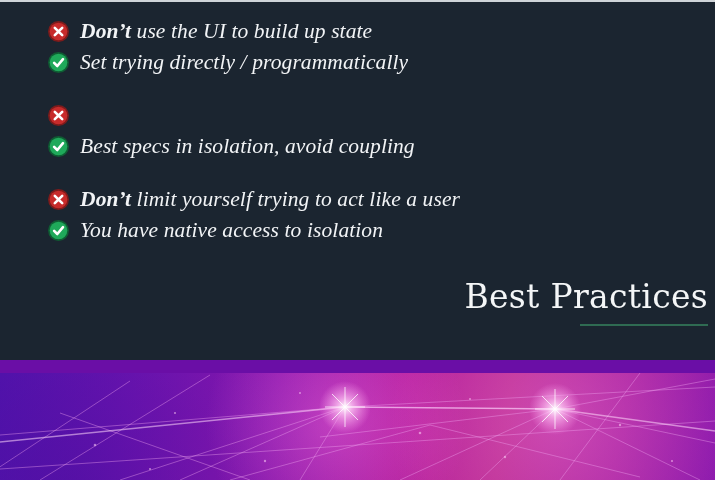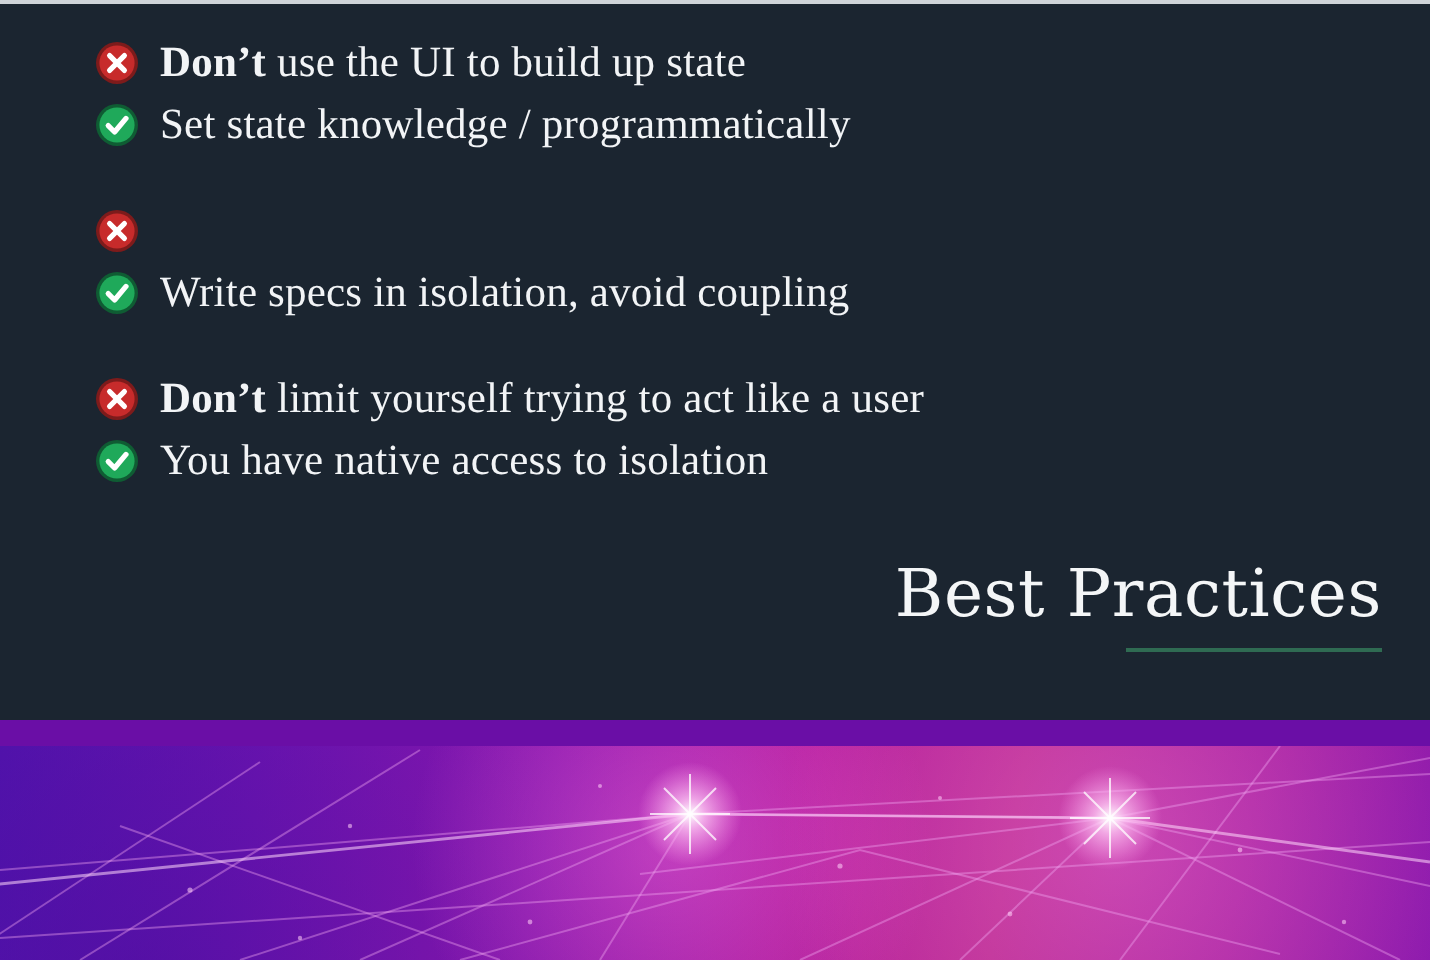--- a/index.html
+++ b/index.html
@@ -58,29 +58,30 @@
     display: block;
   }
   .icon svg { display: block; }
 
   .row-text {
     font-size: 21.5px;
     line-height: 1.1;
     color: #f2f4f6;
     letter-spacing: .1px;
     white-space: nowrap;
+    font-style: italic;
   }
   .row-text .em {
     font-weight: bold;
   }
 
   
   .title-wrap {
     position: absolute;
-    right: 24px;
+    right: 7px;
     top: 278px;
   }
   .title {
     font-size: 33px;
     color: #f4f6f7;
     letter-spacing: .3px;
     line-height: 1;
     font-family: "DejaVu Serif", "Liberation Serif", serif;
     font-weight: normal;
   }
@@ -154,21 +155,21 @@
           <span class="row-text"><span class="em">Don’t</span><span> use the UI to build up state</span></span>
         </div>
         <div class="row">
           <span class="icon">
             <svg width="21" height="21" viewBox="0 0 21 21">
               <circle cx="10.5" cy="10.5" r="10.5" fill="#0f5c33"></circle>
               <circle cx="10.5" cy="10.5" r="8.8" fill="#1fa95a"></circle>
               <path d="M6.1 10.8 L9.3 14.0 L15.0 7.2" stroke="#ffffff" stroke-width="2.6" fill="none" stroke-linecap="round" stroke-linejoin="round"></path>
             </svg>
           </span>
-          <span class="row-text">Set state knowledge / programmatically</span>
+          <span class="row-text">Set trying directly / programmatically</span>
         </div>
       </div>
 
       <div class="group">
         <div class="row">
           <span class="icon">
             <svg width="21" height="21" viewBox="0 0 21 21">
               <circle cx="10.5" cy="10.5" r="10.5" fill="#7d1b1b"></circle>
               <circle cx="10.5" cy="10.5" r="8.8" fill="#c72b2b"></circle>
               <path d="M6.8 6.8 L14.2 14.2 M14.2 6.8 L6.8 14.2" stroke="#ffffff" stroke-width="2.6" stroke-linecap="round"></path>
@@ -176,21 +177,21 @@
           </span>
         </div>
         <div class="row">
           <span class="icon">
             <svg width="21" height="21" viewBox="0 0 21 21">
               <circle cx="10.5" cy="10.5" r="10.5" fill="#0f5c33"></circle>
               <circle cx="10.5" cy="10.5" r="8.8" fill="#1fa95a"></circle>
               <path d="M6.1 10.8 L9.3 14.0 L15.0 7.2" stroke="#ffffff" stroke-width="2.6" fill="none" stroke-linecap="round" stroke-linejoin="round"></path>
             </svg>
           </span>
-          <span class="row-text">Write specs in isolation, avoid coupling</span>
+          <span class="row-text">Best specs in isolation, avoid coupling</span>
         </div>
       </div>
 
       <div class="group">
         <div class="row">
           <span class="icon">
             <svg width="21" height="21" viewBox="0 0 21 21">
               <circle cx="10.5" cy="10.5" r="10.5" fill="#7d1b1b"></circle>
               <circle cx="10.5" cy="10.5" r="8.8" fill="#c72b2b"></circle>
               <path d="M6.8 6.8 L14.2 14.2 M14.2 6.8 L6.8 14.2" stroke="#ffffff" stroke-width="2.6" stroke-linecap="round"></path>

